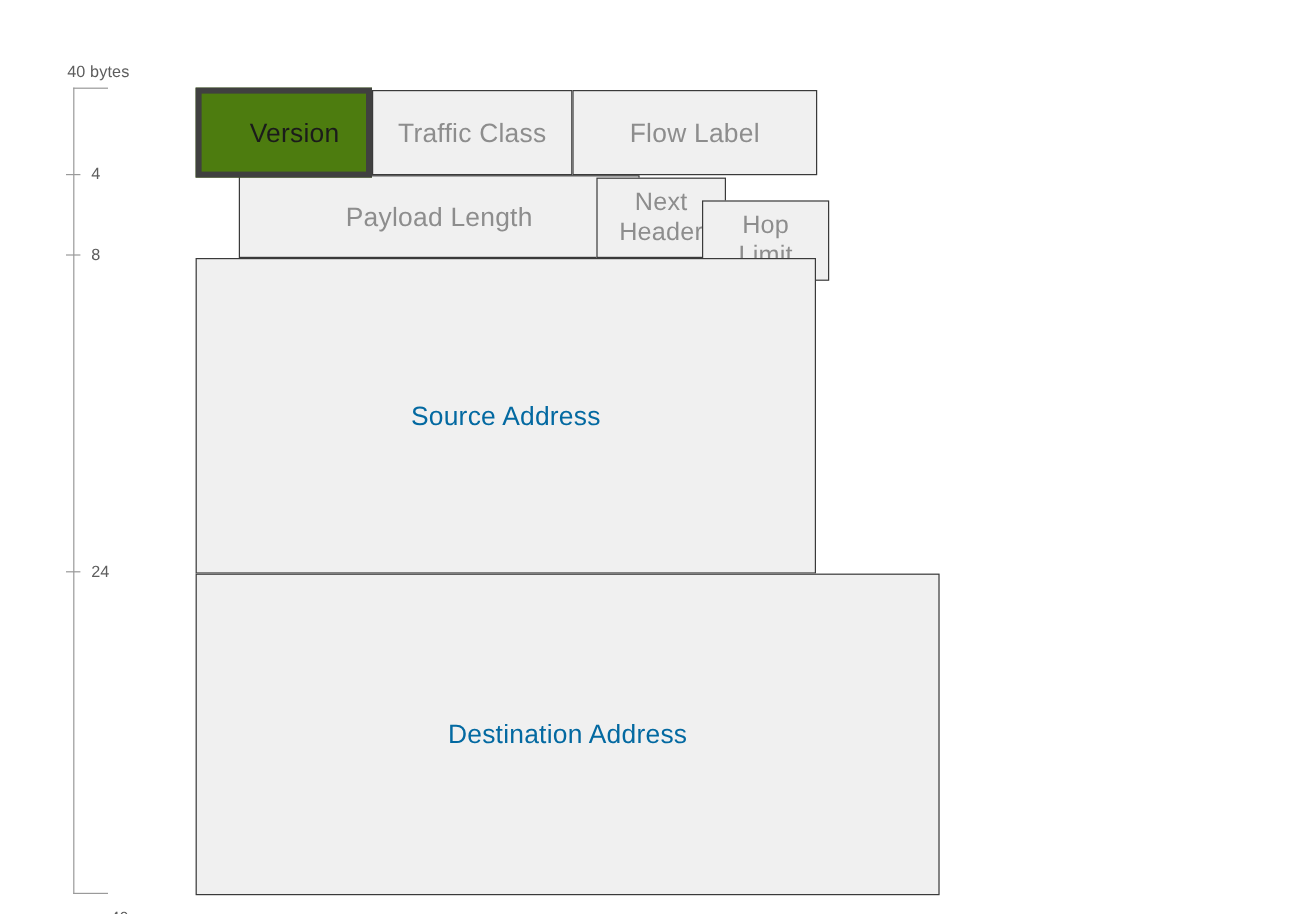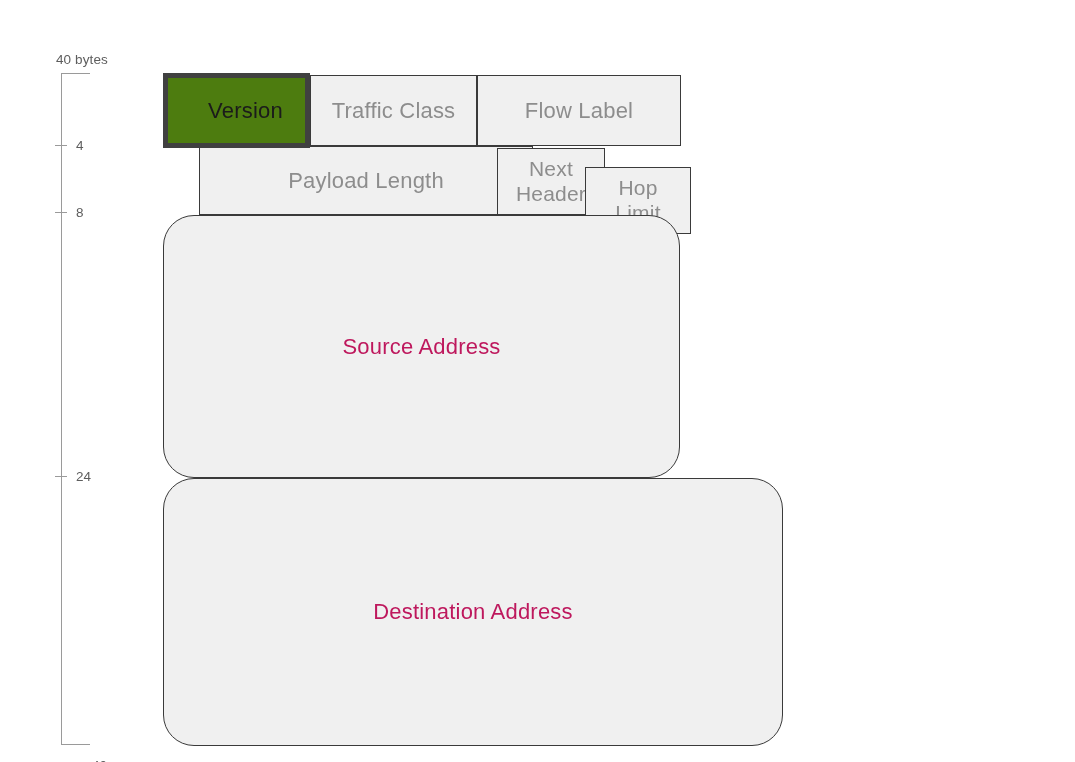--- a/index.html
+++ b/index.html
@@ -86,22 +86,21 @@
     display: flex;
     align-items: center;
     justify-content: center;
     text-align: center;
     color: #8d8d8d;
     font-size: 22px;
     line-height: 1.16;
     letter-spacing: .2px;
   }
   .field.address {
-    color: #be185d;
-    border-radius: 31px;
+    color: #0369a1;
   }
   .field.two-line {
     flex-direction: column;
     font-size: 21px;
   }
   .field.highlight {
     background: #4d7c0f;
     border: 5px solid #404040;
     color: #1b1b1b;
     z-index: 5;

